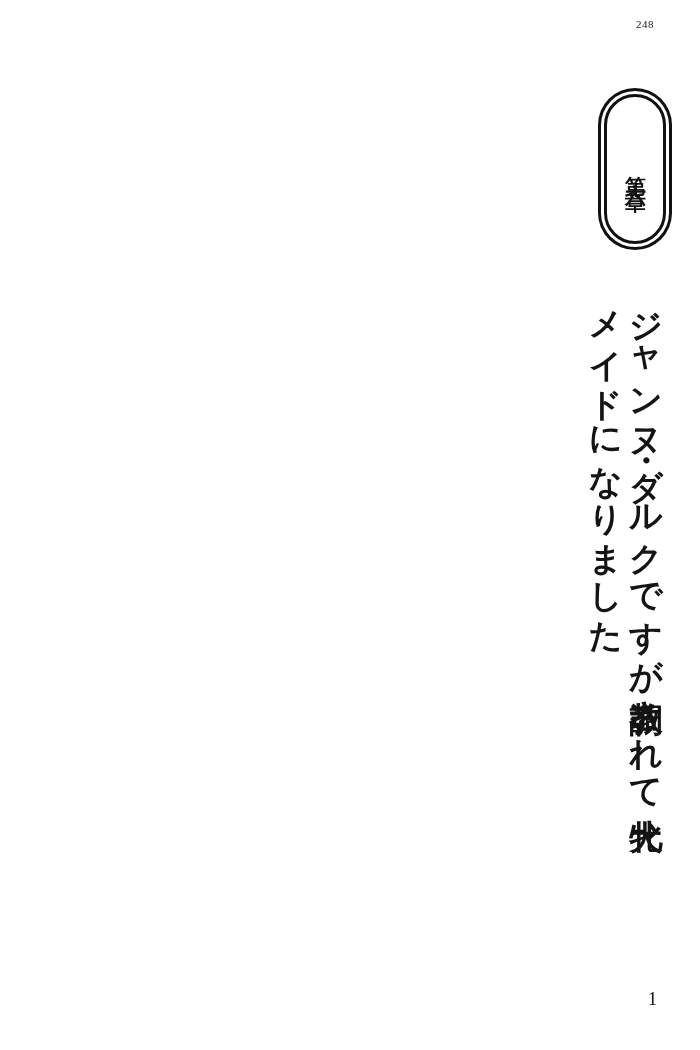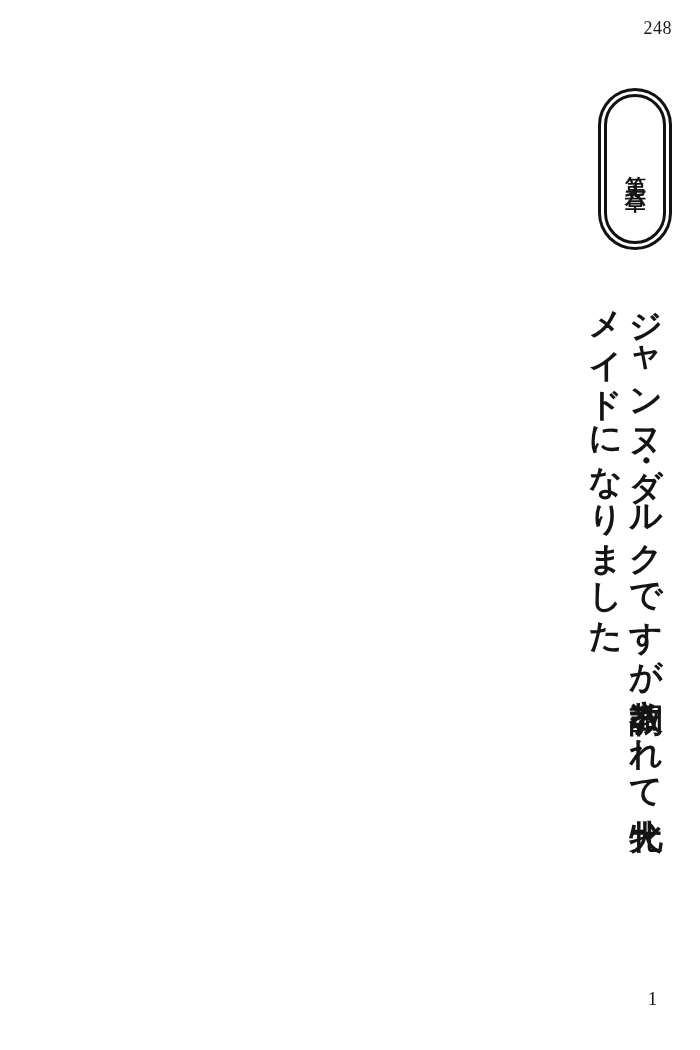--- a/index.html
+++ b/index.html
@@ -13,22 +13,22 @@
     position: relative;
     font-family: "Liberation Serif", "DejaVu Serif", serif;
     color: #141414;
     overflow: hidden;
   }
 
   
   .page-number {
     position: absolute;
     top: 18px;
-    right: 28px;
-    font-size: 18px;
+    right: 46px;
+    font-size: 11px;
     font-family: "Liberation Serif", serif;
     letter-spacing: 0.5px;
     color: #1a1a1a;
   }
 
   
   .page-body {
     position: absolute;
     top: 60px;
     left: 34px;

